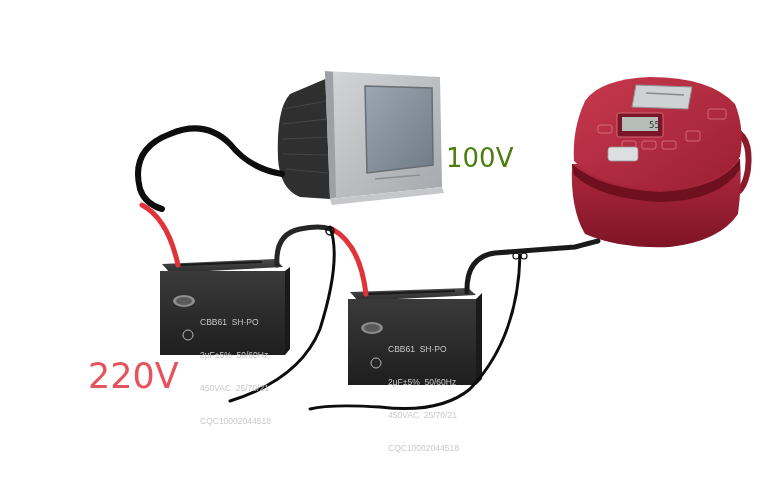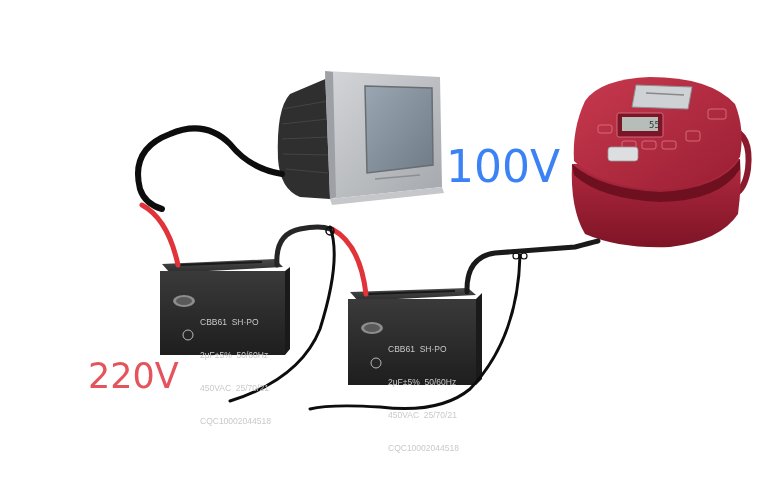--- a/index.html
+++ b/index.html
@@ -1,19 +1,19 @@
 <!DOCTYPE html>
 <html><head>
   <meta charset="utf-8">
   <style>
     html, body { margin: 0; padding: 0; background: #ffffff; }
     body { width: 780px; height: 480px; position: relative; overflow: hidden; font-family: "Liberation Sans", sans-serif; }
     #stage { position: absolute; left: 0; top: 9px; width: 624px; height: 480px; border-radius: 31px; }
     .label { position: absolute; font-family: "DejaVu Sans", sans-serif; line-height: 1; }
-    .label-100v { left: 446px; top: 136px; font-size: 44px; color: #3b82f6; letter-spacing: 0px; }
+    .label-100v { left: 446px; top: 136px; font-size: 26px; color: #4d7c0f; letter-spacing: 0px; }
     .label-220v { left: 88px; top: 350px; font-size: 35px; color: #e5535c; }
     .cap-text { position: absolute; font-family: Liberation Sans, sans-serif; color: #c9c9c9; font-size: 8.5px; line-height: 11px; white-space: pre; }
   </style>
 </head>
 <body>
 
 <div id="stage">
   <svg width="780" height="480" viewBox="0 0 780 480" xmlns="http://www.w3.org/2000/svg">
     <defs>
       <linearGradient id="capGrad" x1="0" y1="0" x2="0" y2="1">

